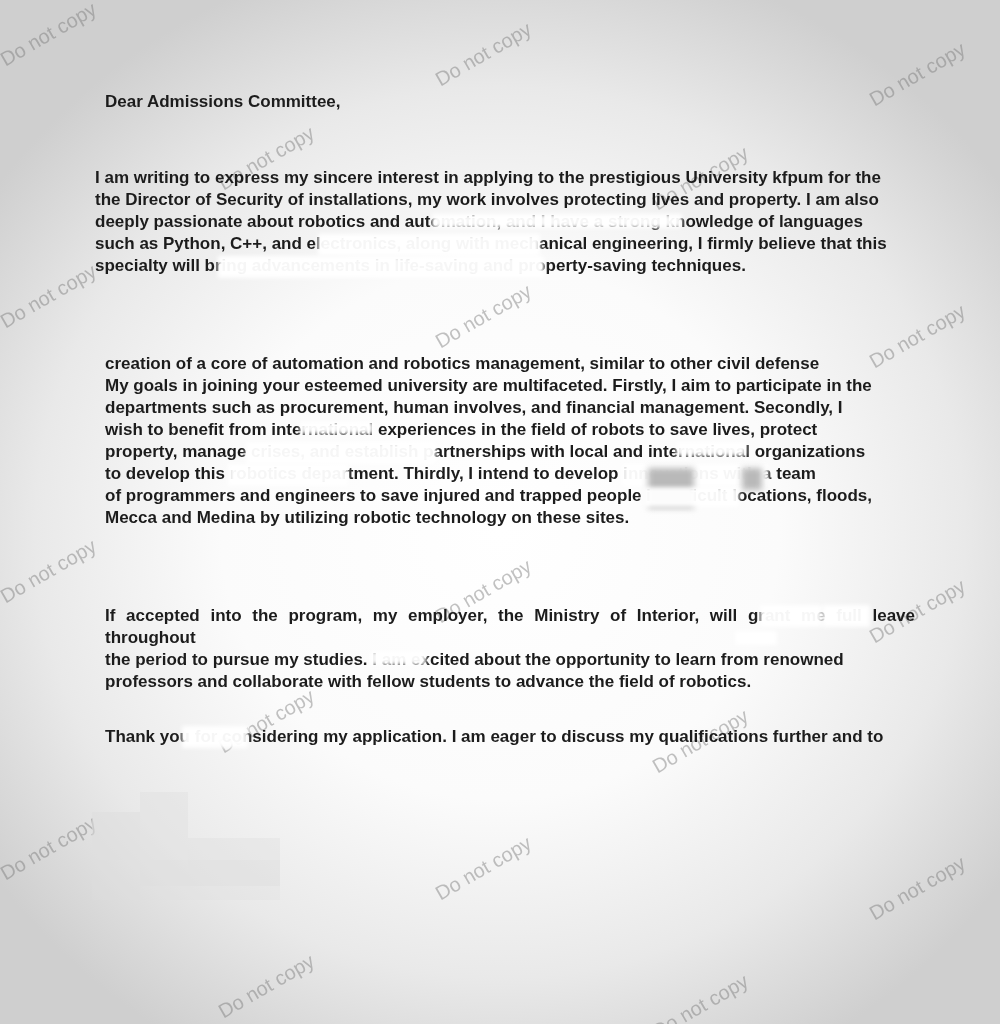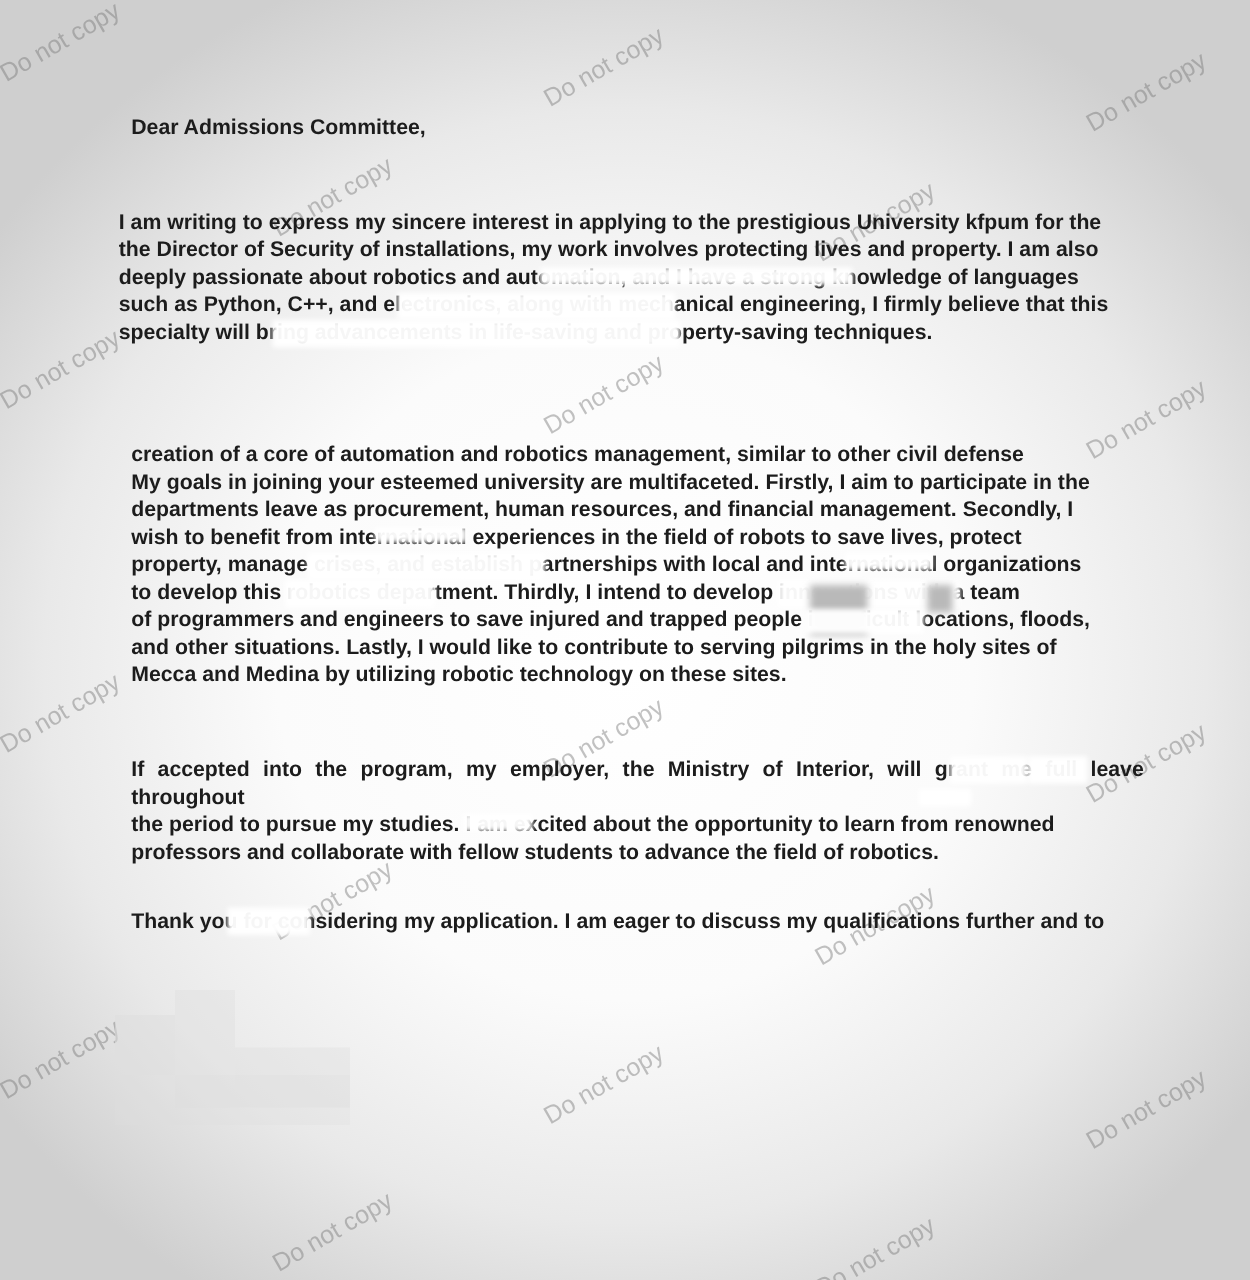--- a/index.html
+++ b/index.html
@@ -56,26 +56,25 @@
     <div class="para">I am writing to express my sincere interest in applying to the prestigious University kfpum for the</div>
     <div class="para">the Director of Security of installations, my work involves protecting lives and property. I am also</div>
     <div class="para">deeply passionate about robotics and automation, and I have a strong knowledge of languages</div>
     <div class="para">such as Python, C++, and electronics, along with mechanical engineering, I firmly believe that this</div>
     <div class="para">specialty will bring advancements in life-saving and property-saving techniques.</div>
   </div>
 
   <div class="letter p2">
     <div class="para">creation of a core of automation and robotics management, similar to other civil defense</div>
     <div class="para">My goals in joining your esteemed university are multifaceted. Firstly, I aim to participate in the</div>
-    <div class="para">departments leave as procurement, human resources, and financial management. Secondly, I</div>
+    <div class="para">departments such as procurement, human involves, and financial management. Secondly, I</div>
     <div class="para">wish to benefit from international experiences in the field of robots to save lives, protect</div>
     <div class="para">property, manage crises, and establish partnerships with local and international organizations</div>
     <div class="para">to develop this robotics department. Thirdly, I intend to develop innovations with a team</div>
     <div class="para">of programmers and engineers to save injured and trapped people in difficult locations, floods,</div>
-    <div class="para">and other situations. Lastly, I would like to contribute to serving pilgrims in the holy sites of</div>
     <div class="para">Mecca and Medina by utilizing robotic technology on these sites.</div>
   </div>
 
   <div class="letter p3">
     <div class="para">If accepted into the program, my employer, the Ministry of Interior, will grant me full leave throughout</div>
     <div class="para">the period to pursue my studies. I am excited about the opportunity to learn from renowned</div>
     <div class="para">professors and collaborate with fellow students to advance the field of robotics.</div>
   </div>
 
   <div class="letter p4">

